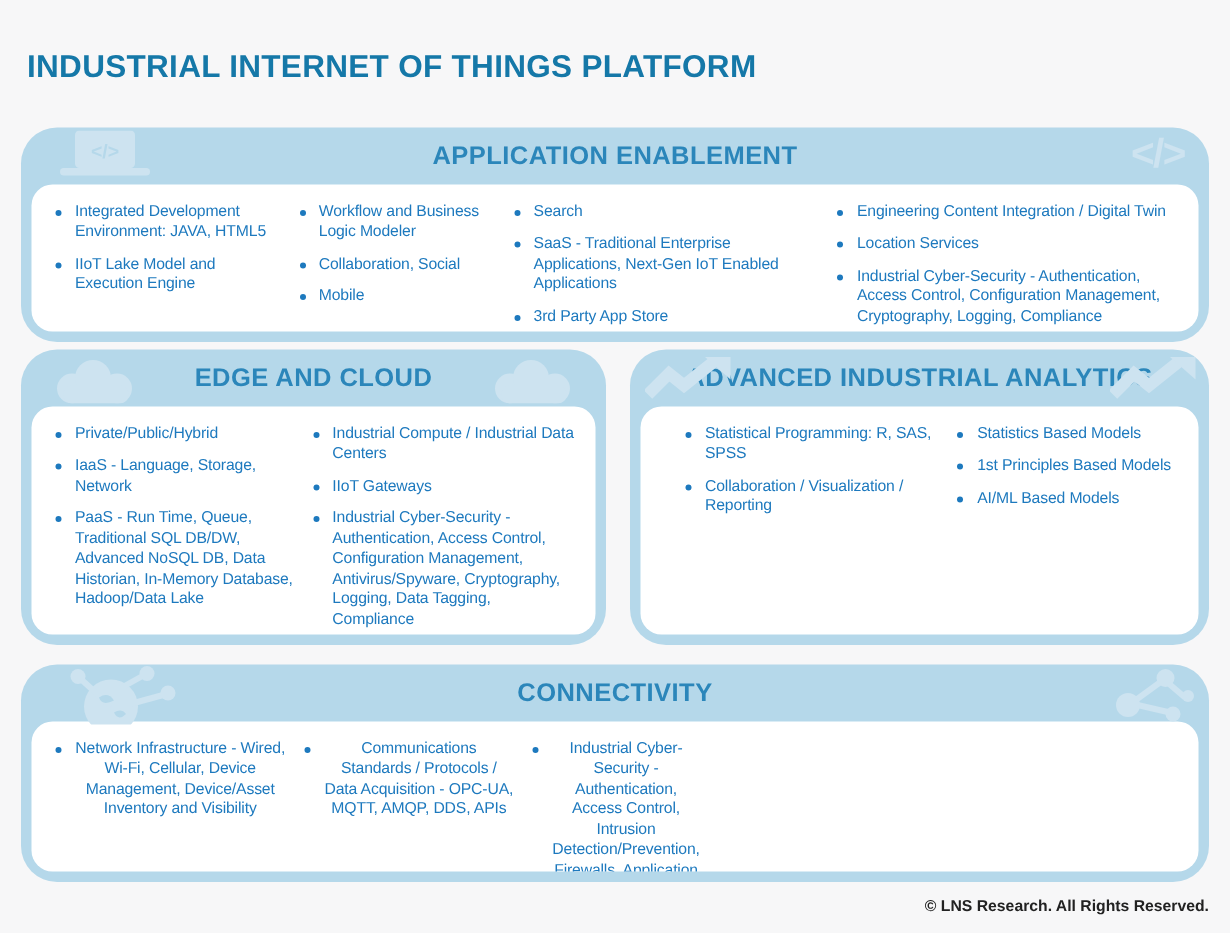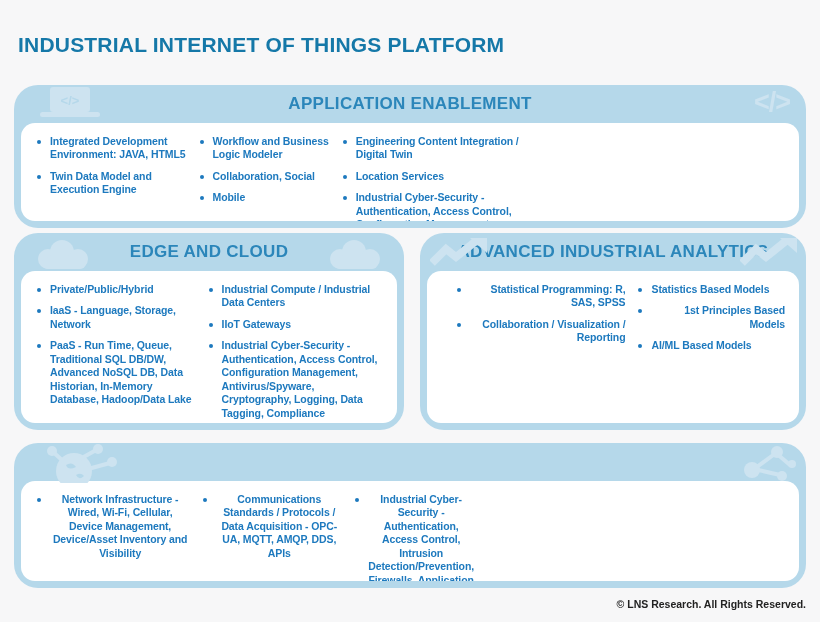--- a/index.html
+++ b/index.html
@@ -48,30 +48,30 @@
   }
   .box-content{
     background:var(--content);border-radius:14px;
     margin:0 7px 7px 7px;flex:1;
     display:grid;column-gap:13px;
     padding:12px 14px 6px 16px;
     overflow:hidden;
   }
   .cols-ae{grid-template-columns:1.55fr 1.35fr 2.1fr 2.35fr;}
   .cols-ec{grid-template-columns:1fr 1.1fr;}
-  .cols-an{grid-template-columns:1.15fr 1fr;padding-left:30px;text-align:right;}
+  .cols-an{grid-template-columns:1.15fr 1fr;padding-left:30px;}
   .cols-cn{grid-template-columns:1.6fr 1.45fr 0.95fr 3.4fr;text-align:center;}
   .col{min-width:0;}
   .bullet-item{display:flex;margin-bottom:8px;}
   .dot{
     flex:none;width:4px;height:4px;border-radius:50%;
     background:var(--bullet);margin:5px 9px 0 0;
   }
   .bullet-text{
-    color:var(--bullet);font-weight:bold;font-size:10.5px;
+    color:var(--bullet);font-weight:normal;font-size:10.5px;
     line-height:1.28;letter-spacing:-0.1px;
   }
   .footer{
     position:absolute;right:14px;bottom:12px;
     font-size:10.5px;font-weight:bold;color:var(--footer);
   }
 </style>
 </head>
 <body>
 
@@ -92,35 +92,49 @@
       <span class="deco deco-right code-glyph">&lt;/&gt;</span>
     </div>
     <div class="box-content cols-ae">
         <div class="col">
           <div class="bullet-item">
             <span class="dot"></span>
             <span class="bullet-text">Integrated Development Environment: JAVA, HTML5</span>
           </div>
           <div class="bullet-item">
             <span class="dot"></span>
-            <span class="bullet-text">Twin Data Model and Execution Engine</span>
+            <span class="bullet-text">IIoT Lake Model and Execution Engine</span>
           </div>
         </div>
         <div class="col">
           <div class="bullet-item">
             <span class="dot"></span>
             <span class="bullet-text">Workflow and Business Logic Modeler</span>
           </div>
           <div class="bullet-item">
             <span class="dot"></span>
             <span class="bullet-text">Collaboration, Social</span>
           </div>
           <div class="bullet-item">
             <span class="dot"></span>
             <span class="bullet-text">Mobile</span>
+          </div>
+        </div>
+        <div class="col">
+          <div class="bullet-item">
+            <span class="dot"></span>
+            <span class="bullet-text">Search</span>
+          </div>
+          <div class="bullet-item">
+            <span class="dot"></span>
+            <span class="bullet-text">SaaS - Traditional Enterprise Applications, Next-Gen IoT Enabled Applications</span>
+          </div>
+          <div class="bullet-item">
+            <span class="dot"></span>
+            <span class="bullet-text">3rd Party App Store</span>
           </div>
         </div>
         <div class="col">
           <div class="bullet-item">
             <span class="dot"></span>
             <span class="bullet-text">Engineering Content Integration / Digital Twin</span>
           </div>
           <div class="bullet-item">
             <span class="dot"></span>
             <span class="bullet-text">Location Services</span>
@@ -237,20 +251,21 @@
           <line x1="34" y1="28" x2="12" y2="8" stroke="#cde3f0" stroke-width="4"></line>
           <circle cx="12" cy="8" r="5" fill="#cde3f0"></circle>
           <line x1="40" y1="16" x2="58" y2="6" stroke="#cde3f0" stroke-width="4"></line>
           <circle cx="58" cy="6" r="5" fill="#cde3f0"></circle>
           <line x1="48" y1="26" x2="70" y2="20" stroke="#cde3f0" stroke-width="4"></line>
           <circle cx="72" cy="19" r="5" fill="#cde3f0"></circle>
           <path d="M26 22 q6 -4 10 2 q-8 4 -10 -2 Z" fill="#b5d8ea"></path>
           <path d="M36 32 q5 -3 8 1 q-5 5 -8 -1 Z" fill="#b5d8ea"></path>
         </svg>
       </span>
+      <h2 class="section-title">CONNECTIVITY</h2>
       <span class="deco deco-right" style="top:2px;right:10px">
         <svg width="60" height="38" viewBox="0 0 60 38">
           <line x1="18" y1="24" x2="40" y2="8" stroke="#cde3f0" stroke-width="4"></line>
           <line x1="18" y1="24" x2="44" y2="30" stroke="#cde3f0" stroke-width="4"></line>
           <line x1="40" y1="8" x2="54" y2="20" stroke="#cde3f0" stroke-width="4"></line>
           <circle cx="16" cy="25" r="8" fill="#cde3f0"></circle>
           <circle cx="41" cy="7" r="6" fill="#cde3f0"></circle>
           <circle cx="46" cy="31" r="5" fill="#cde3f0"></circle>
           <circle cx="56" cy="19" r="4" fill="#cde3f0"></circle>
         </svg>

